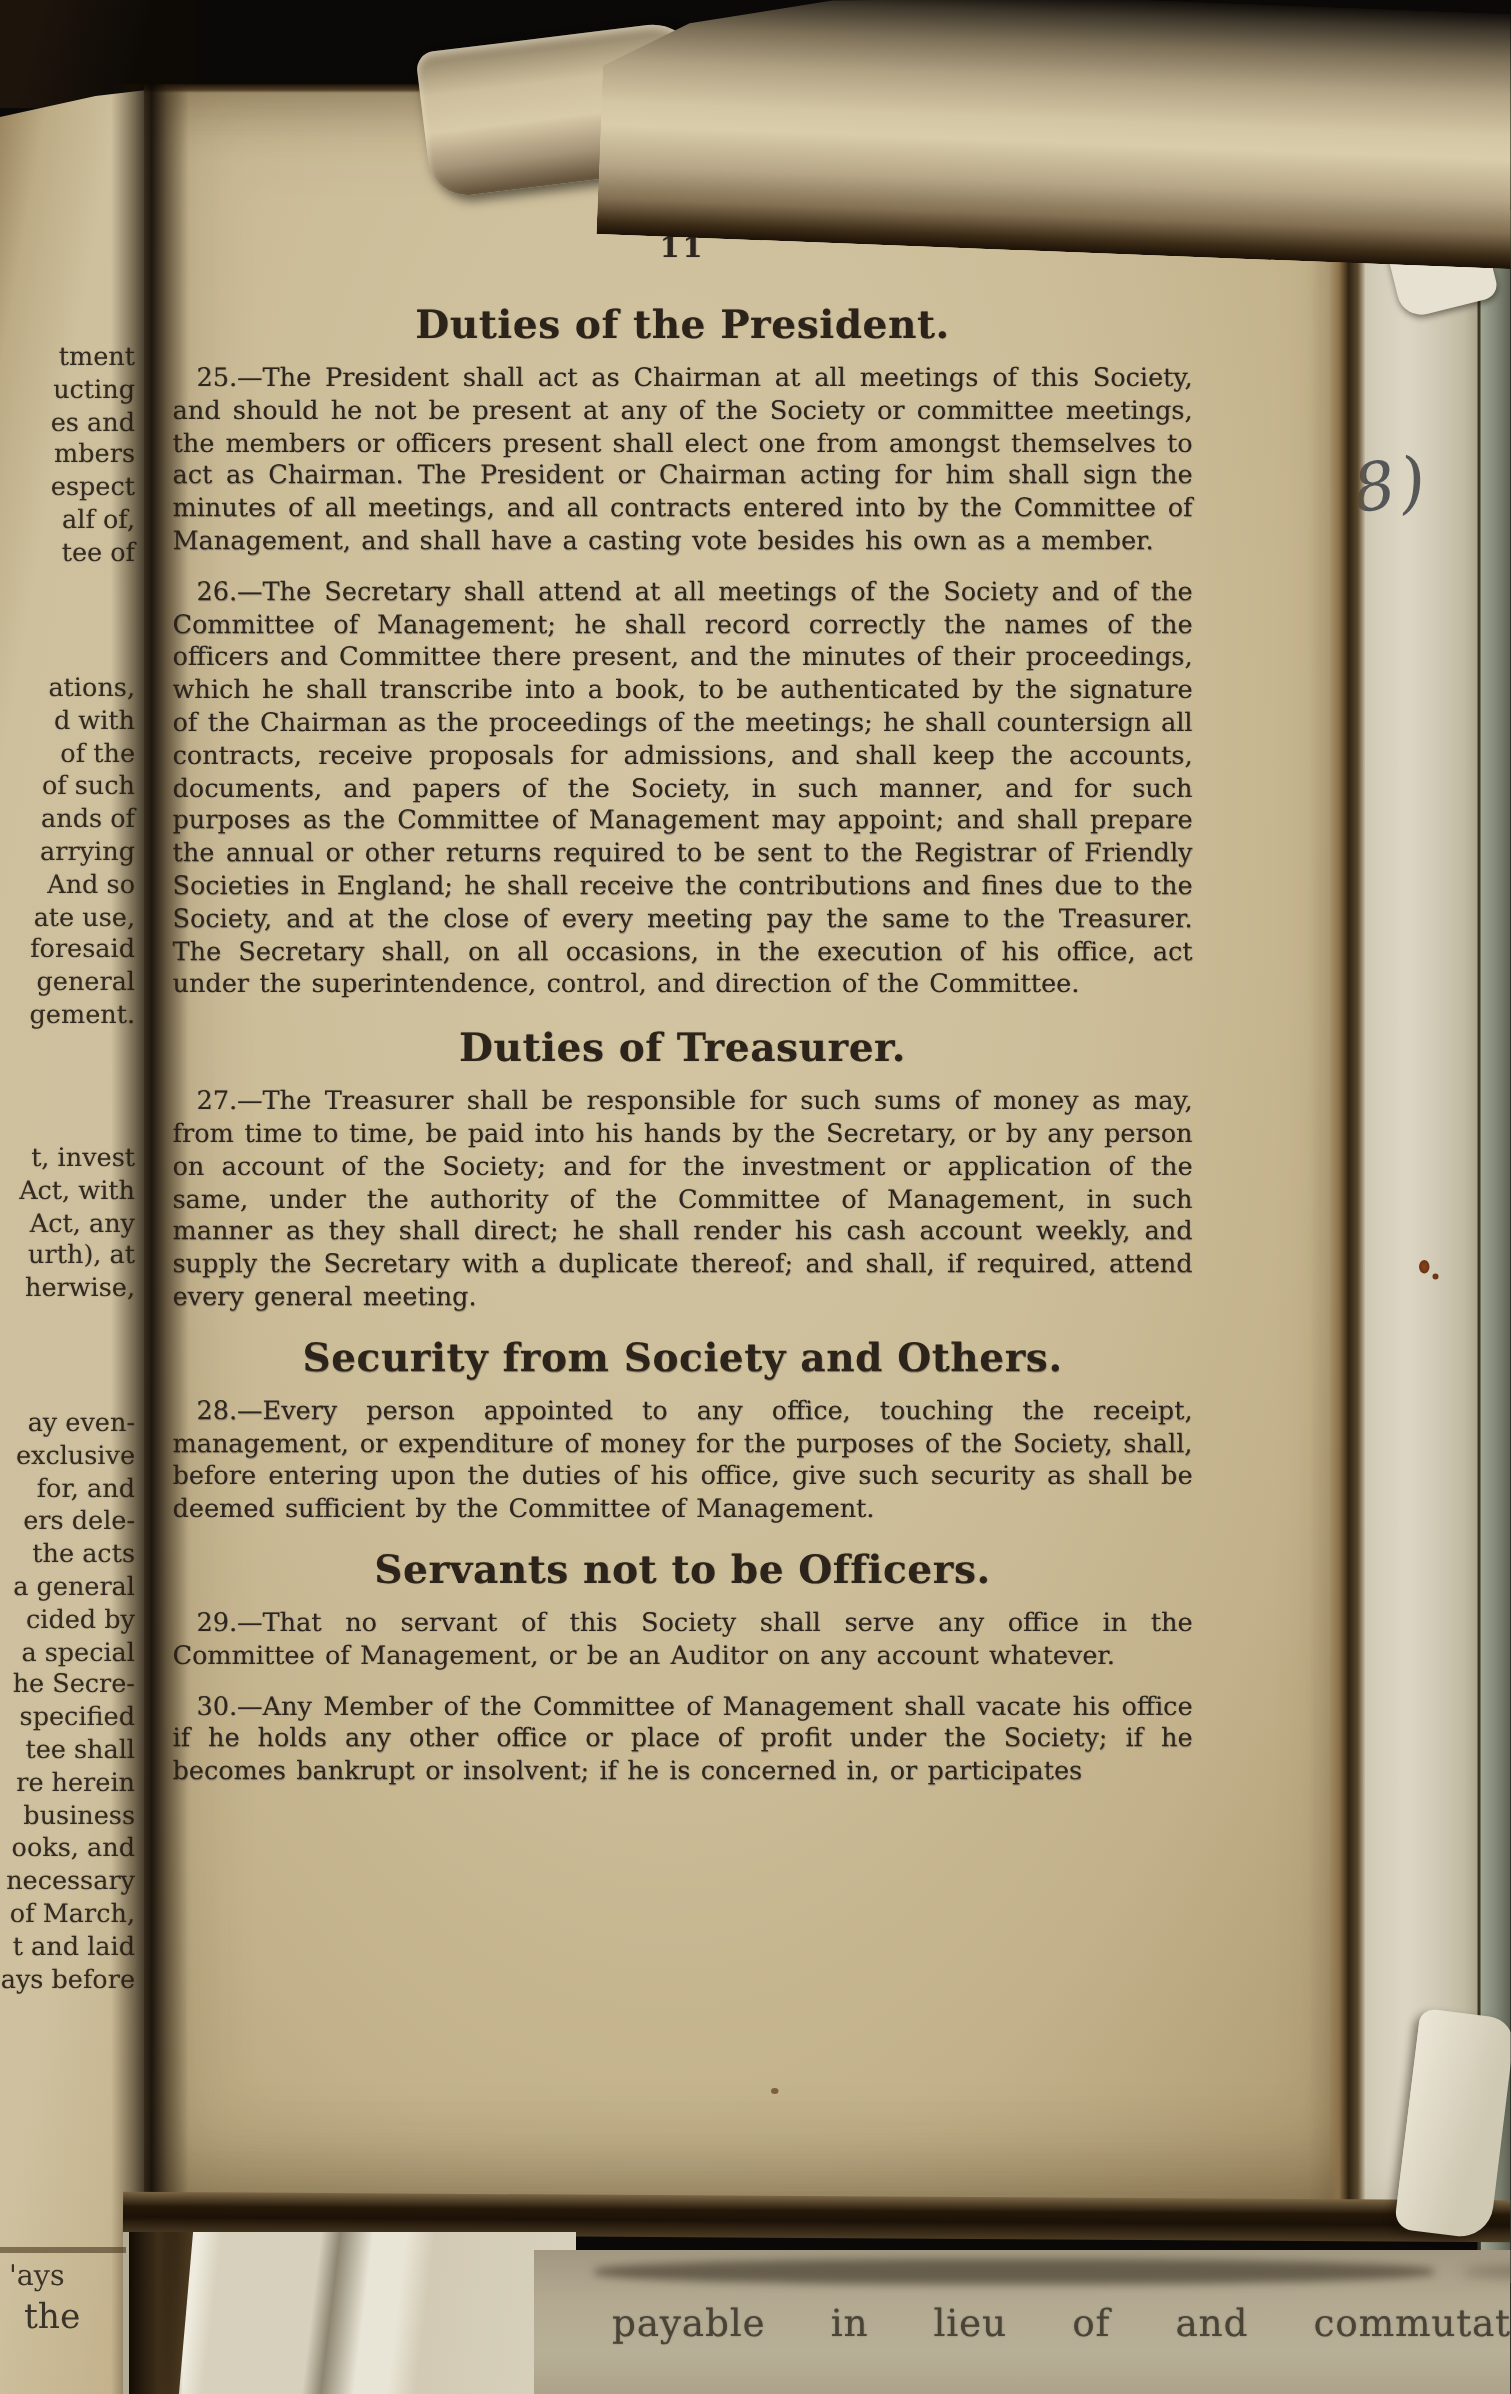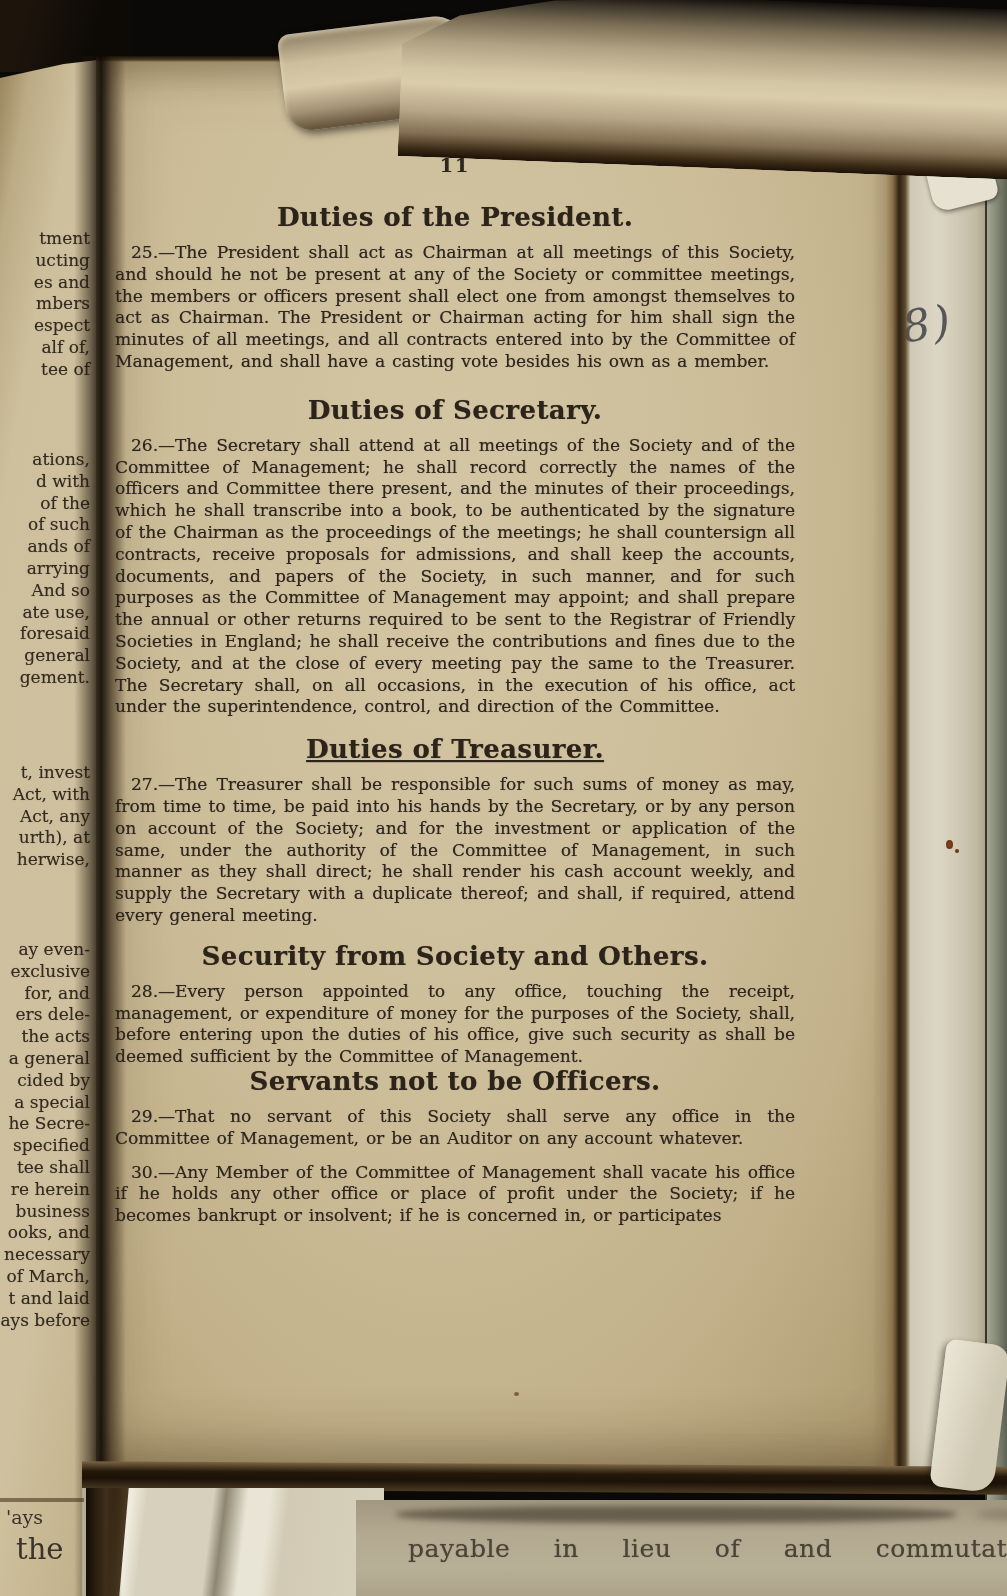--- a/index.html
+++ b/index.html
@@ -23,37 +23,37 @@
     white-space:pre-line;font-size:17px;line-height:21.8px;color:#332b21;
     text-shadow:0 0 1px rgba(50,38,25,0.4);}
   .lp-g1{top:168px;}
   .lp-g2{top:389px;}
   .lp-g3{top:702px;}
   .lp-g4{top:879px;}
   .lp-edge-line{position:absolute;left:0;top:1498px;width:84px;height:4px;
     background:rgba(60,42,20,0.55);z-index:7;}
   .lp-bottom{position:absolute;left:2px;top:1506px;width:90px;z-index:7;color:#3a332a;}
   .lp-bottom .lpb1{font-size:19px;margin-left:4px;}
-  .lp-bottom .lpb2{font-size:29px;margin-left:14px;margin-top:4px;}
+  .lp-bottom .lpb2{font-size:23px;margin-left:14px;margin-top:4px;}
 
   
   .main-page{position:absolute;left:96px;top:56px;width:830px;height:1418px;z-index:2;
     background:radial-gradient(ellipse at 42% 32%,#d4c6a4 0%,#cdbe9a 42%,#c2b18a 70%,#af9c73 94%,#9d8a62 100%);
     box-shadow:inset 0 0 70px rgba(90,70,40,0.30),inset -16px 0 40px rgba(80,60,30,0.22),
                inset 0 -26px 55px rgba(70,50,25,0.28),inset 0 18px 30px rgba(95,75,45,0.25);}
   .main-page::before{content:"";position:absolute;left:0;top:0;width:100%;height:6px;
     background:linear-gradient(to bottom,#1a1209,#4e3d26 65%,rgba(78,61,38,0));}
   .page-content{position:absolute;left:19px;top:0;width:680px;padding-top:96px;
     color:#2d2620;font-size:17px;line-height:21.8px;
     text-shadow:0.3px 0.4px 0.7px rgba(45,35,25,0.5);}
   .page-num{text-align:center;font-size:19px;line-height:26px;font-weight:bold;letter-spacing:2px;}
   h2{font-size:26px;line-height:26px;font-weight:bold;text-align:center;
      letter-spacing:0.4px;margin:0 0 12px 0;color:#2c241b;}
-  h2.m1{margin-top:26px;} h2.m2{margin-top:24px;} h2.m3{margin-top:18px;text-decoration:underline;}
-  h2.m4{margin-top:16px;} h2.m5{margin-top:0;} h2.m6{margin-top:16px;}
+  h2.m1{margin-top:26px;} h2.m2{margin-top:24px;} h2.m3{margin-top:18px;}
+  h2.m4{margin-top:16px;} h2.m5{margin-top:16px;} h2.m6{margin-top:16px;}
   p.rule{margin:12px 0 0 0;text-align:justify;text-indent:16px;word-spacing:1.5px;}
   .speck{position:absolute;left:418px;top:1336px;width:5px;height:4px;border-radius:50%;
     background:#6b4a28;opacity:0.8;}
   .crease{position:absolute;right:28px;top:0;width:26px;height:100%;
     background:linear-gradient(to right,rgba(0,0,0,0),rgba(96,74,42,0.18) 60%,rgba(0,0,0,0));}
 
   
   .gutter{position:absolute;left:74px;top:56px;width:52px;height:1540px;z-index:4;
     background:linear-gradient(to right,rgba(30,19,7,0) 0%,rgba(30,19,7,0.5) 30%,
       rgba(12,7,2,0.88) 52%,rgba(34,22,9,0.5) 72%,rgba(34,22,9,0) 100%);}
@@ -175,21 +175,20 @@
   <div class="main-page">
     <div class="page-content">
       <div class="page-num">11</div>
 
       <section>
         <h2 class="m1">Duties of the President.</h2>
         <p class="rule">25.—The President shall act as Chairman at all meetings of this Society, and should he not be present at any of the Society or committee meetings, the members or officers present shall elect one from amongst themselves to act as Chairman. The President or Chairman acting for him shall sign the minutes of all meetings, and all contracts entered into by the Committee of Management, and shall have a casting vote besides his own as a member.</p>
       </section>
 
       <section>
-        <h2 class="m2">Duties of Secretary.</h2>
         <p class="rule">26.—The Secretary shall attend at all meetings of the Society and of the Committee of Management; he shall record correctly the names of the officers and Committee there present, and the minutes of their proceedings, which he shall transcribe into a book, to be authenticated by the signature of the Chairman as the proceedings of the meetings; he shall countersign all contracts, receive proposals for admissions, and shall keep the accounts, documents, and papers of the Society, in such manner, and for such purposes as the Committee of Management may appoint; and shall prepare the annual or other returns required to be sent to the Registrar of Friendly Societies in England; he shall receive the contributions and fines due to the Society, and at the close of every meeting pay the same to the Treasurer. The Secretary shall, on all occasions, in the execution of his office, act under the superintendence, control, and direction of the Committee.</p>
       </section>
 
       <section>
         <h2 class="m3">Duties of Treasurer.</h2>
         <p class="rule">27.—The Treasurer shall be responsible for such sums of money as may, from time to time, be paid into his hands by the Secretary, or by any person on account of the Society; and for the investment or application of the same, under the authority of the Committee of Management, in such manner as they shall direct; he shall render his cash account weekly, and supply the Secretary with a duplicate thereof; and shall, if required, attend every general meeting.</p>
       </section>
 
       <section>
         <h2 class="m4">Security from Society and Others.</h2>

